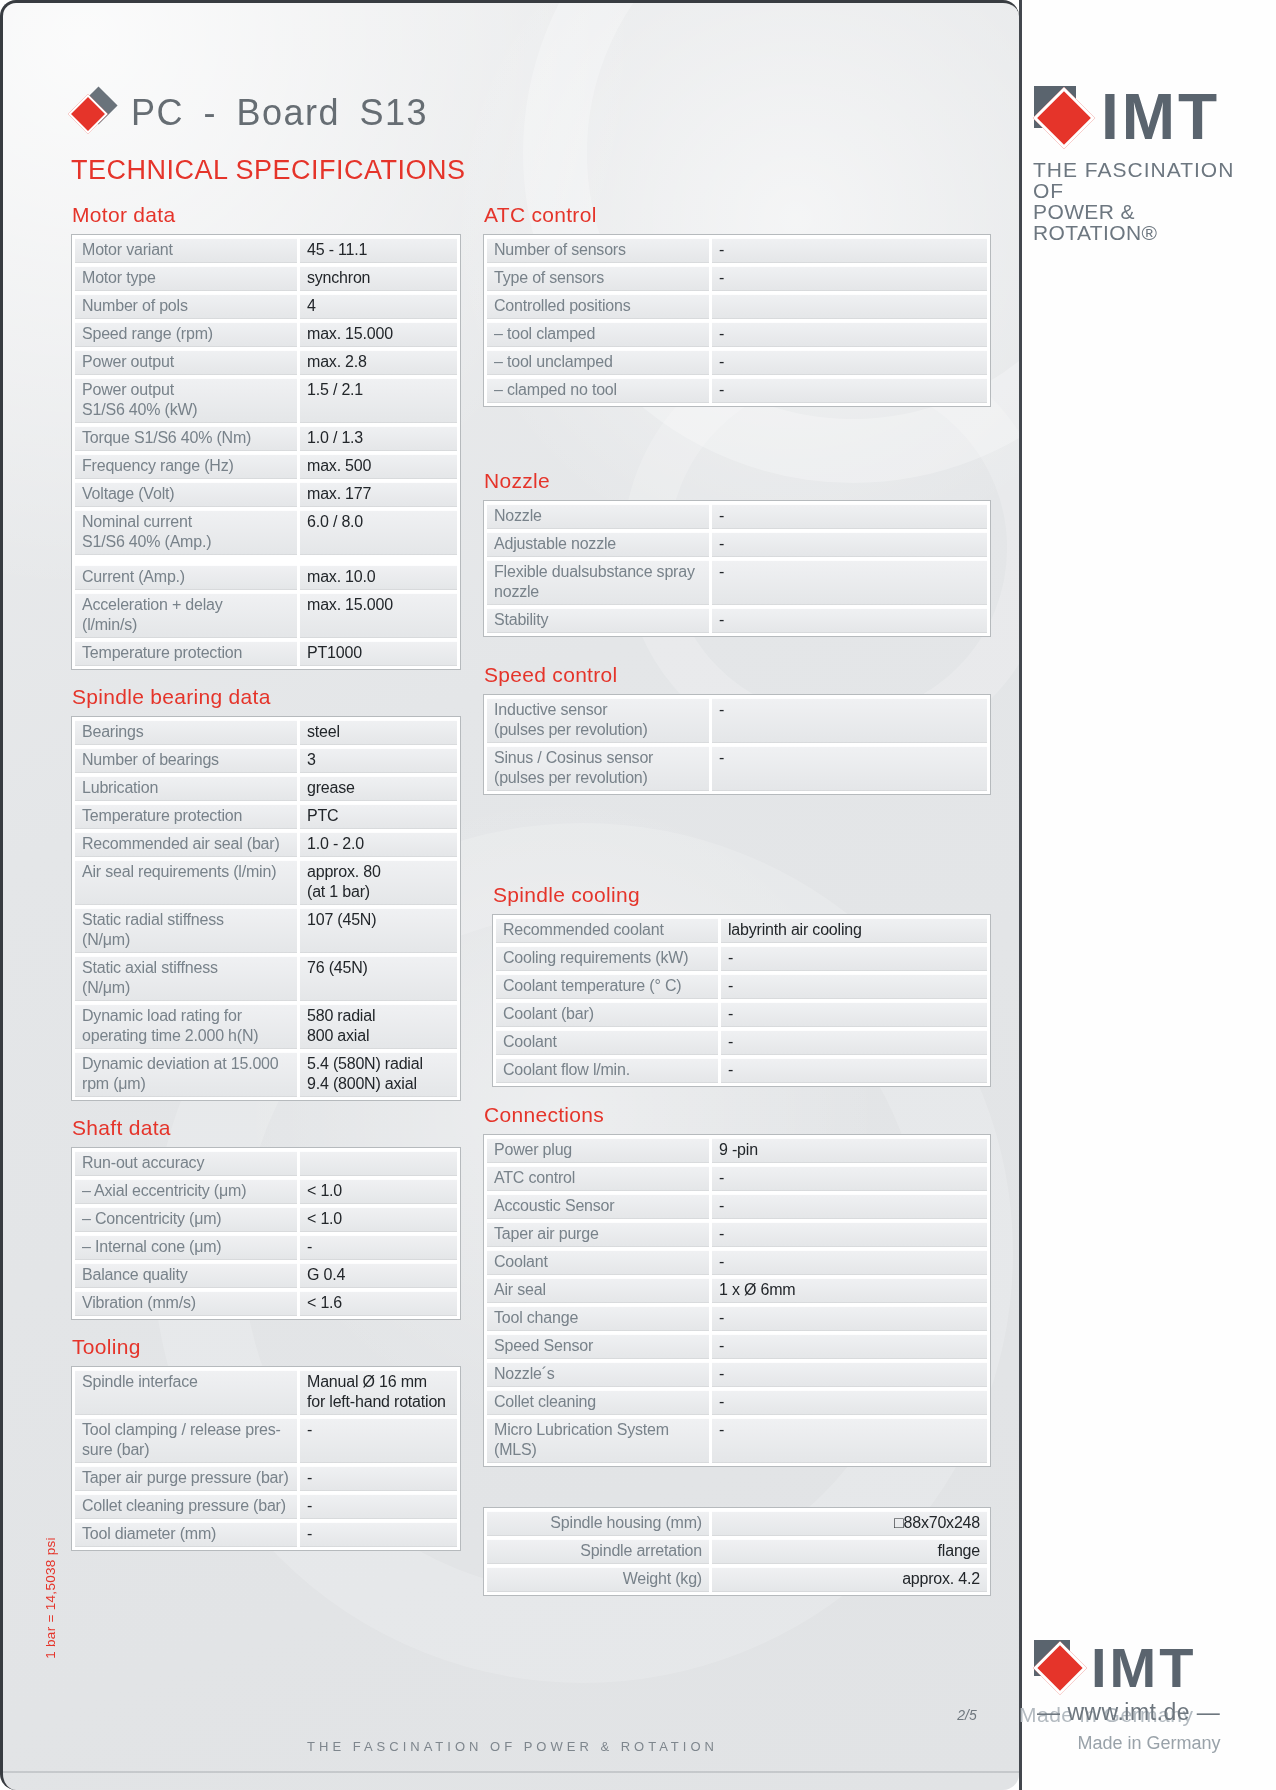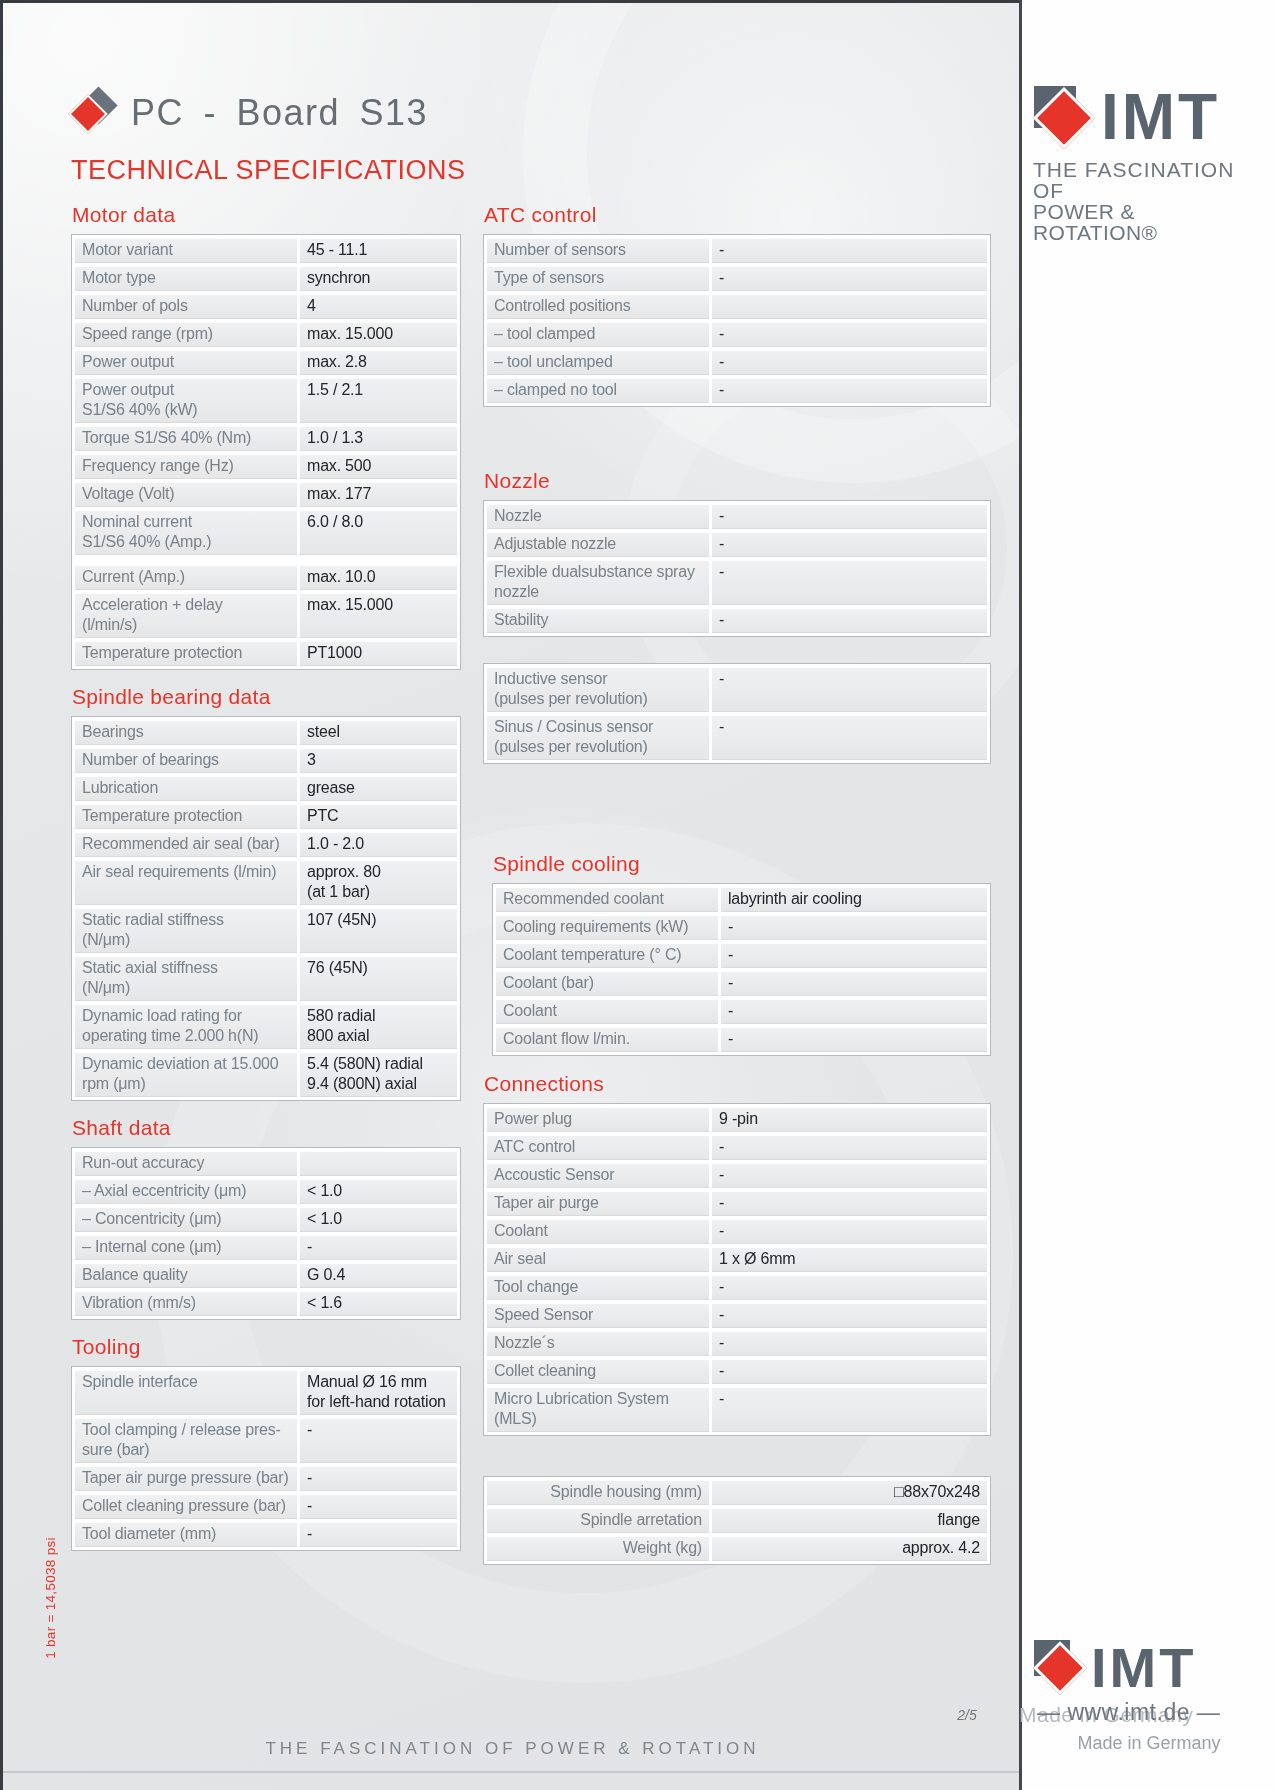--- a/index.html
+++ b/index.html
@@ -16,20 +16,21 @@
   }
   
   .content-area{
     position:absolute;left:0;top:0;width:1019px;height:1790px;overflow:hidden;
     border-top:3px solid #383c41;border-left:3px solid #383c41;
     background:
       radial-gradient(circle at 78% 12%, rgba(255,255,255,0.55), rgba(255,255,255,0) 20%),
       radial-gradient(circle at 8% 2%, rgba(255,255,255,0.8), rgba(255,255,255,0) 28%),
       radial-gradient(circle at 55% 62%, rgba(255,255,255,0.35), rgba(255,255,255,0) 26%),
       linear-gradient(160deg,#ecedee 0%, #e4e6e8 40%, #e1e3e5 100%);
+    border-radius: 16px;
   }
   .ring{position:absolute;border-radius:50%;pointer-events:none;}
   .ring1{left:520px;top:-180px;width:660px;height:660px;border:64px solid rgba(255,255,255,0.25);}
   .ring2{left:150px;top:820px;width:860px;height:860px;border:90px solid rgba(255,255,255,0.16);}
   .ring3{left:620px;top:330px;width:430px;height:430px;border:46px solid rgba(255,255,255,0.18);}
   .divider-v{position:absolute;left:1019px;top:0;width:3px;height:1790px;background:#43474d;}
   .right-strip{position:absolute;left:1022px;top:0;right:0;bottom:0;background:#fefefe;}
   .footer-line{position:absolute;left:0;top:1768px;width:1019px;height:2px;background:rgba(175,179,183,0.55);}
 
   
@@ -59,21 +60,21 @@
     background:linear-gradient(180deg,#f0f1f3 0%, #e4e6e8 100%);
     box-shadow:inset 0 1px 0 rgba(255,255,255,0.85), inset 0 -1px 0 rgba(0,0,0,0.05);
     padding:2px 7px 3px;white-space:pre-line;
     font-size:16px;line-height:20px;letter-spacing:-0.2px;
   }
   .cell.label{flex:0 0 222px;color:var(--label-gray);}
   .cell.value{flex:1;color:var(--value-dark);}
 
   
   .footer-tagline{position:absolute;left:0;top:1736px;width:1019px;text-align:center;
-    color:#7e868d;font-size:17px;letter-spacing:4px;white-space:nowrap;}
+    color:#7e868d;font-size:13px;letter-spacing:4px;white-space:nowrap;}
   .page-num{position:absolute;left:920px;top:1704px;width:88px;text-align:center;
     color:#6f777e;font-style:italic;font-size:14px;}
   .side-note{position:absolute;left:47px;top:1595px;transform:translate(-50%,-50%) rotate(-90deg);
     color:var(--red);font-size:13.5px;white-space:nowrap;letter-spacing:0.3px;}
 
   
   .brand{position:absolute;left:1033px;width:232px;}
   .brand-top{top:86px;}
   .brand-bottom{top:1640px;}
   .brand-row{display:flex;align-items:flex-start;}
@@ -330,20 +331,21 @@
 nozzle</div>
             <div class="cell value" data-name="row-value">-</div>
           </div>
           <div class="row" data-name="table-row">
             <div class="cell label" data-name="row-label">Stability</div>
             <div class="cell value" data-name="row-value">-</div>
           </div>
         </div>
       </div>
       <div class="section" data-name="section-speed-control">
+        <div class="section-title" data-name="section-title">Speed control</div>
         <div class="spec-table" data-name="spec-table">
           <div class="row" data-name="table-row">
             <div class="cell label" data-name="row-label">Inductive sensor
 (pulses per revolution)</div>
             <div class="cell value" data-name="row-value">-</div>
           </div>
           <div class="row" data-name="table-row">
             <div class="cell label" data-name="row-label">Sinus / Cosinus sensor
 (pulses per revolution)</div>
             <div class="cell value" data-name="row-value">-</div>

